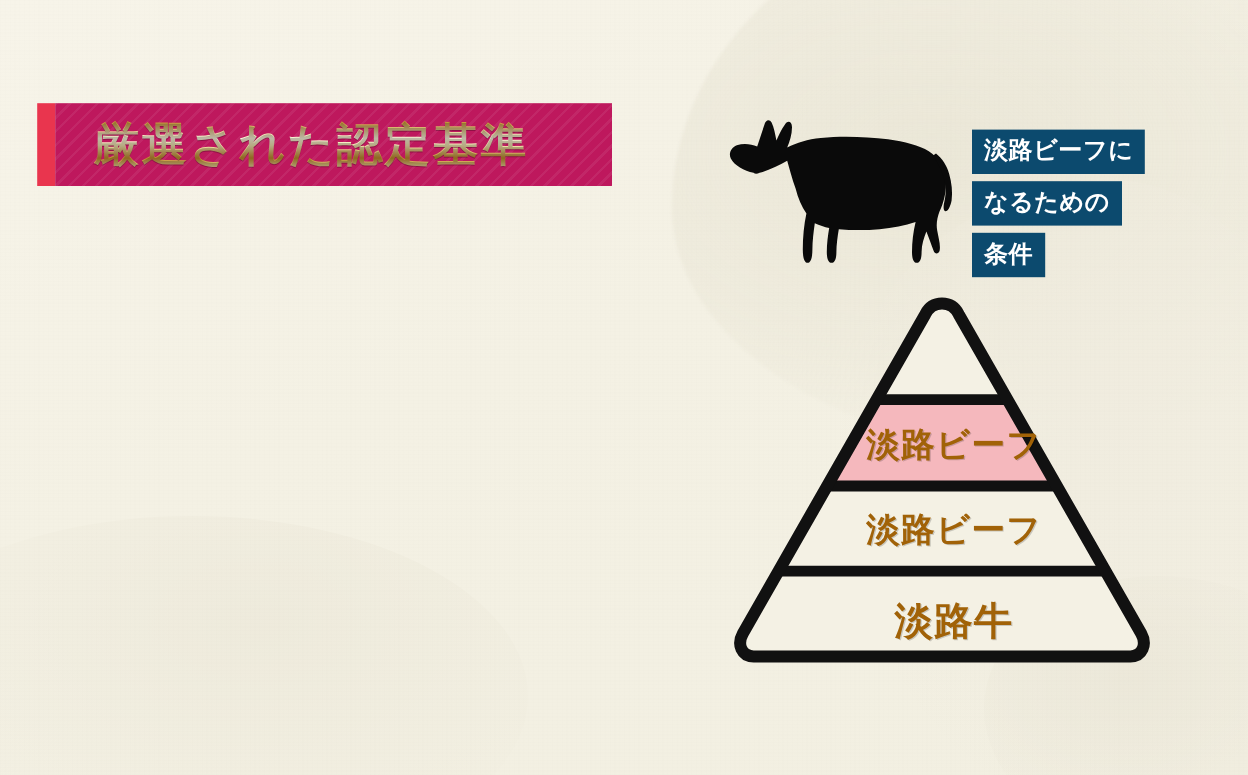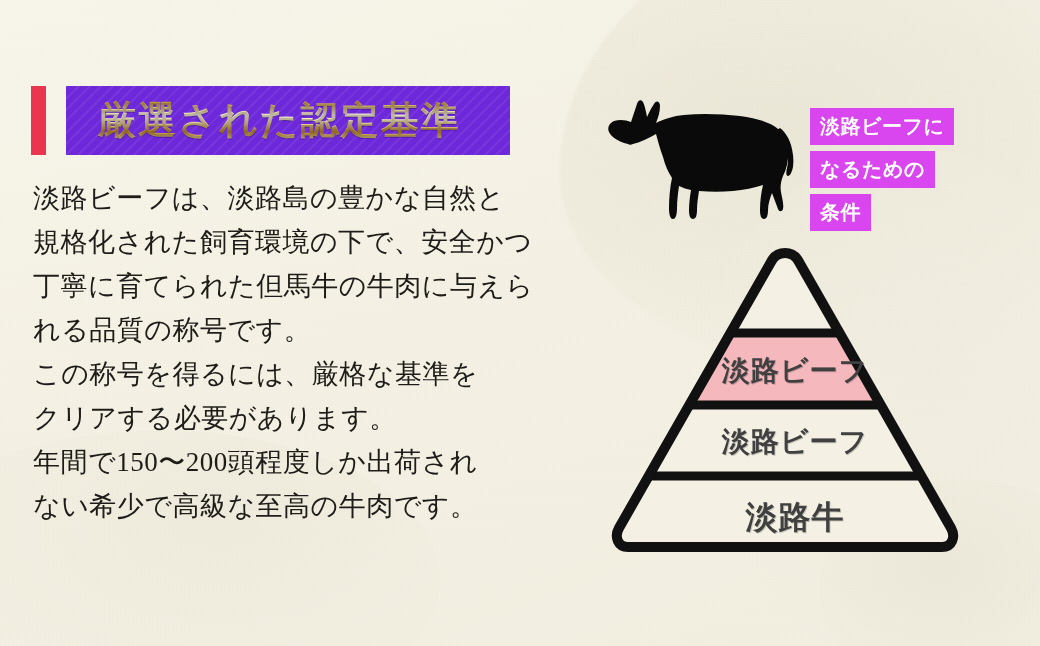--- a/index.html
+++ b/index.html
@@ -78,25 +78,24 @@
     align-items: stretch;
   }
   .banner-accent {
     width: 15px;
     background: #e9354e;
     flex: 0 0 auto;
   }
   .banner-body {
     position: relative;
     flex: 1 1 auto;
-    background: #6d28d9;
+    background: #be185d;
     overflow: hidden;
     display: flex;
     align-items: center;
-    margin-left: 20px;
   }
   .banner-stripes {
     position: absolute;
     inset: 0;
     background: repeating-linear-gradient(
       135deg,
       rgba(255,255,255,0.065) 0px,
       rgba(255,255,255,0.065) 2px,
       rgba(255,255,255,0) 2px,
       rgba(255,255,255,0) 8px
@@ -159,21 +158,21 @@
   #caption-labels {
     position: absolute;
     left: 810px;
     top: 108px;
     display: flex;
     flex-direction: column;
     align-items: flex-start;
     gap: 6px;
   }
   .caption-chip {
-    background: #d946ef;
+    background: #0c4a6e;
     color: #ffffff;
     font-family: "Liberation Sans", "DejaVu Sans", sans-serif;
     font-weight: 700;
     font-size: 20px;
     line-height: 1;
     padding: 8px 10px 9px 10px;
     letter-spacing: 0.5px;
     white-space: nowrap;
   }
 
@@ -185,21 +184,21 @@
     width: 378px;
     height: 318px;
   }
   #pyramid svg { display: block; width: 100%; height: 100%; }
   .pyr-label {
     position: absolute;
     width: 100%;
     text-align: center;
     font-family: "Liberation Sans", "DejaVu Sans", sans-serif;
     font-weight: 700;
-    color: #404040;
+    color: #a16207;
     letter-spacing: 1px;
     text-shadow: 1px 1px 0 rgba(0,0,0,0.18);
     white-space: nowrap;
   }
   #pyr-label-0 { top: 109px; font-size: 28px; left: 10px; }
   #pyr-label-1 { top: 180px; font-size: 28px; left: 10px; }
   #pyr-label-2 { top: 253px; font-size: 32px; left: 10px; }
 </style>
 </head>
 <body>
@@ -214,30 +213,20 @@
   <div class="bg-grain"></div>
 
   <div id="heading-banner">
     <div class="banner-accent"></div>
     <div class="banner-body">
       <div class="banner-stripes"></div>
       <div id="heading-title">厳選された認定基準</div>
     </div>
   </div>
 
-  <div id="body-copy">
-    <div class="copy-line">淡路ビーフは、淡路島の豊かな自然と</div>
-    <div class="copy-line">規格化された飼育環境の下で、安全かつ</div>
-    <div class="copy-line">丁寧に育てられた但馬牛の牛肉に与えら</div>
-    <div class="copy-line">れる品質の称号です。</div>
-    <div class="copy-line">この称号を得るには、厳格な基準を</div>
-    <div class="copy-line">クリアする必要があります。</div>
-    <div class="copy-line">年間で150〜200頭程度しか出荷され</div>
-    <div class="copy-line">ない希少で高級な至高の牛肉です。</div>
-  </div>
 
   <div id="cow-illustration">
     <svg viewBox="0 0 200 140" xmlns="http://www.w3.org/2000/svg" aria-hidden="true">
       <path fill="#0a0a0a" d="
         M 26,56
         C 18,54 10,50 7,44
         C 5,40 7,35 12,33
         C 18,31 24,32 29,34
         C 31,28 33,22 35,16
         C 36,12 39,11 41,14

